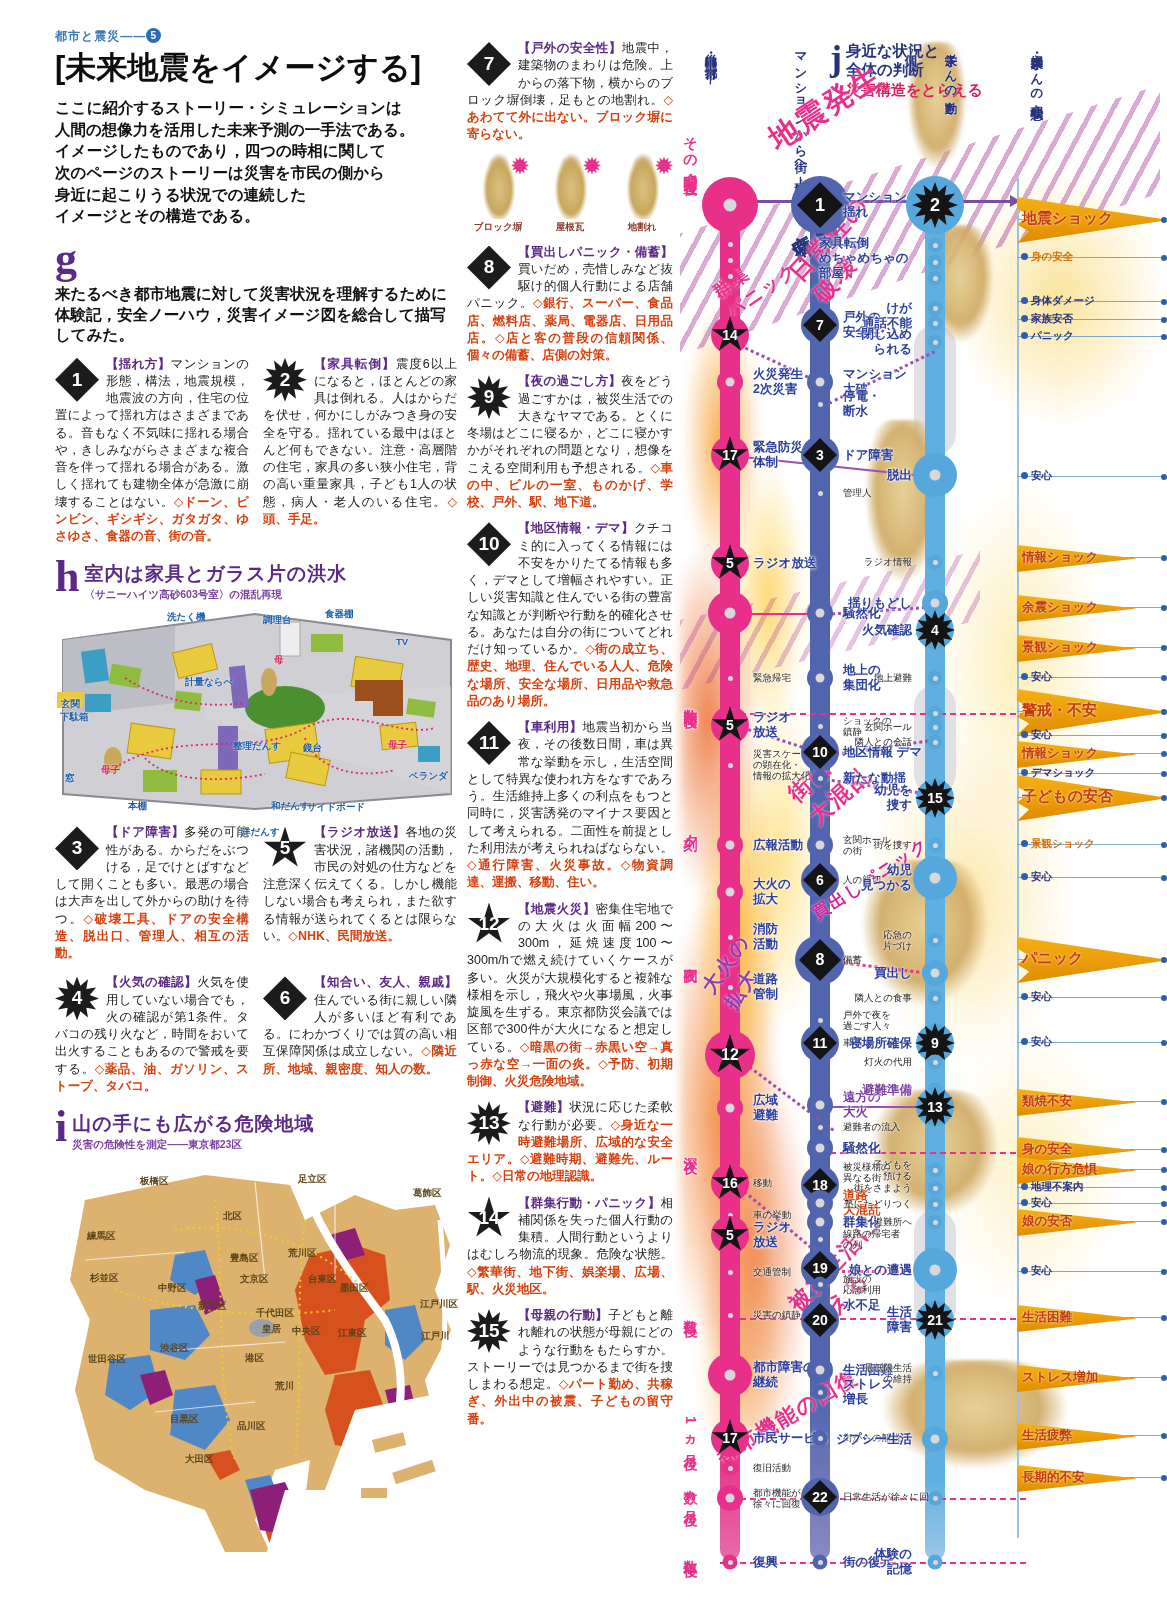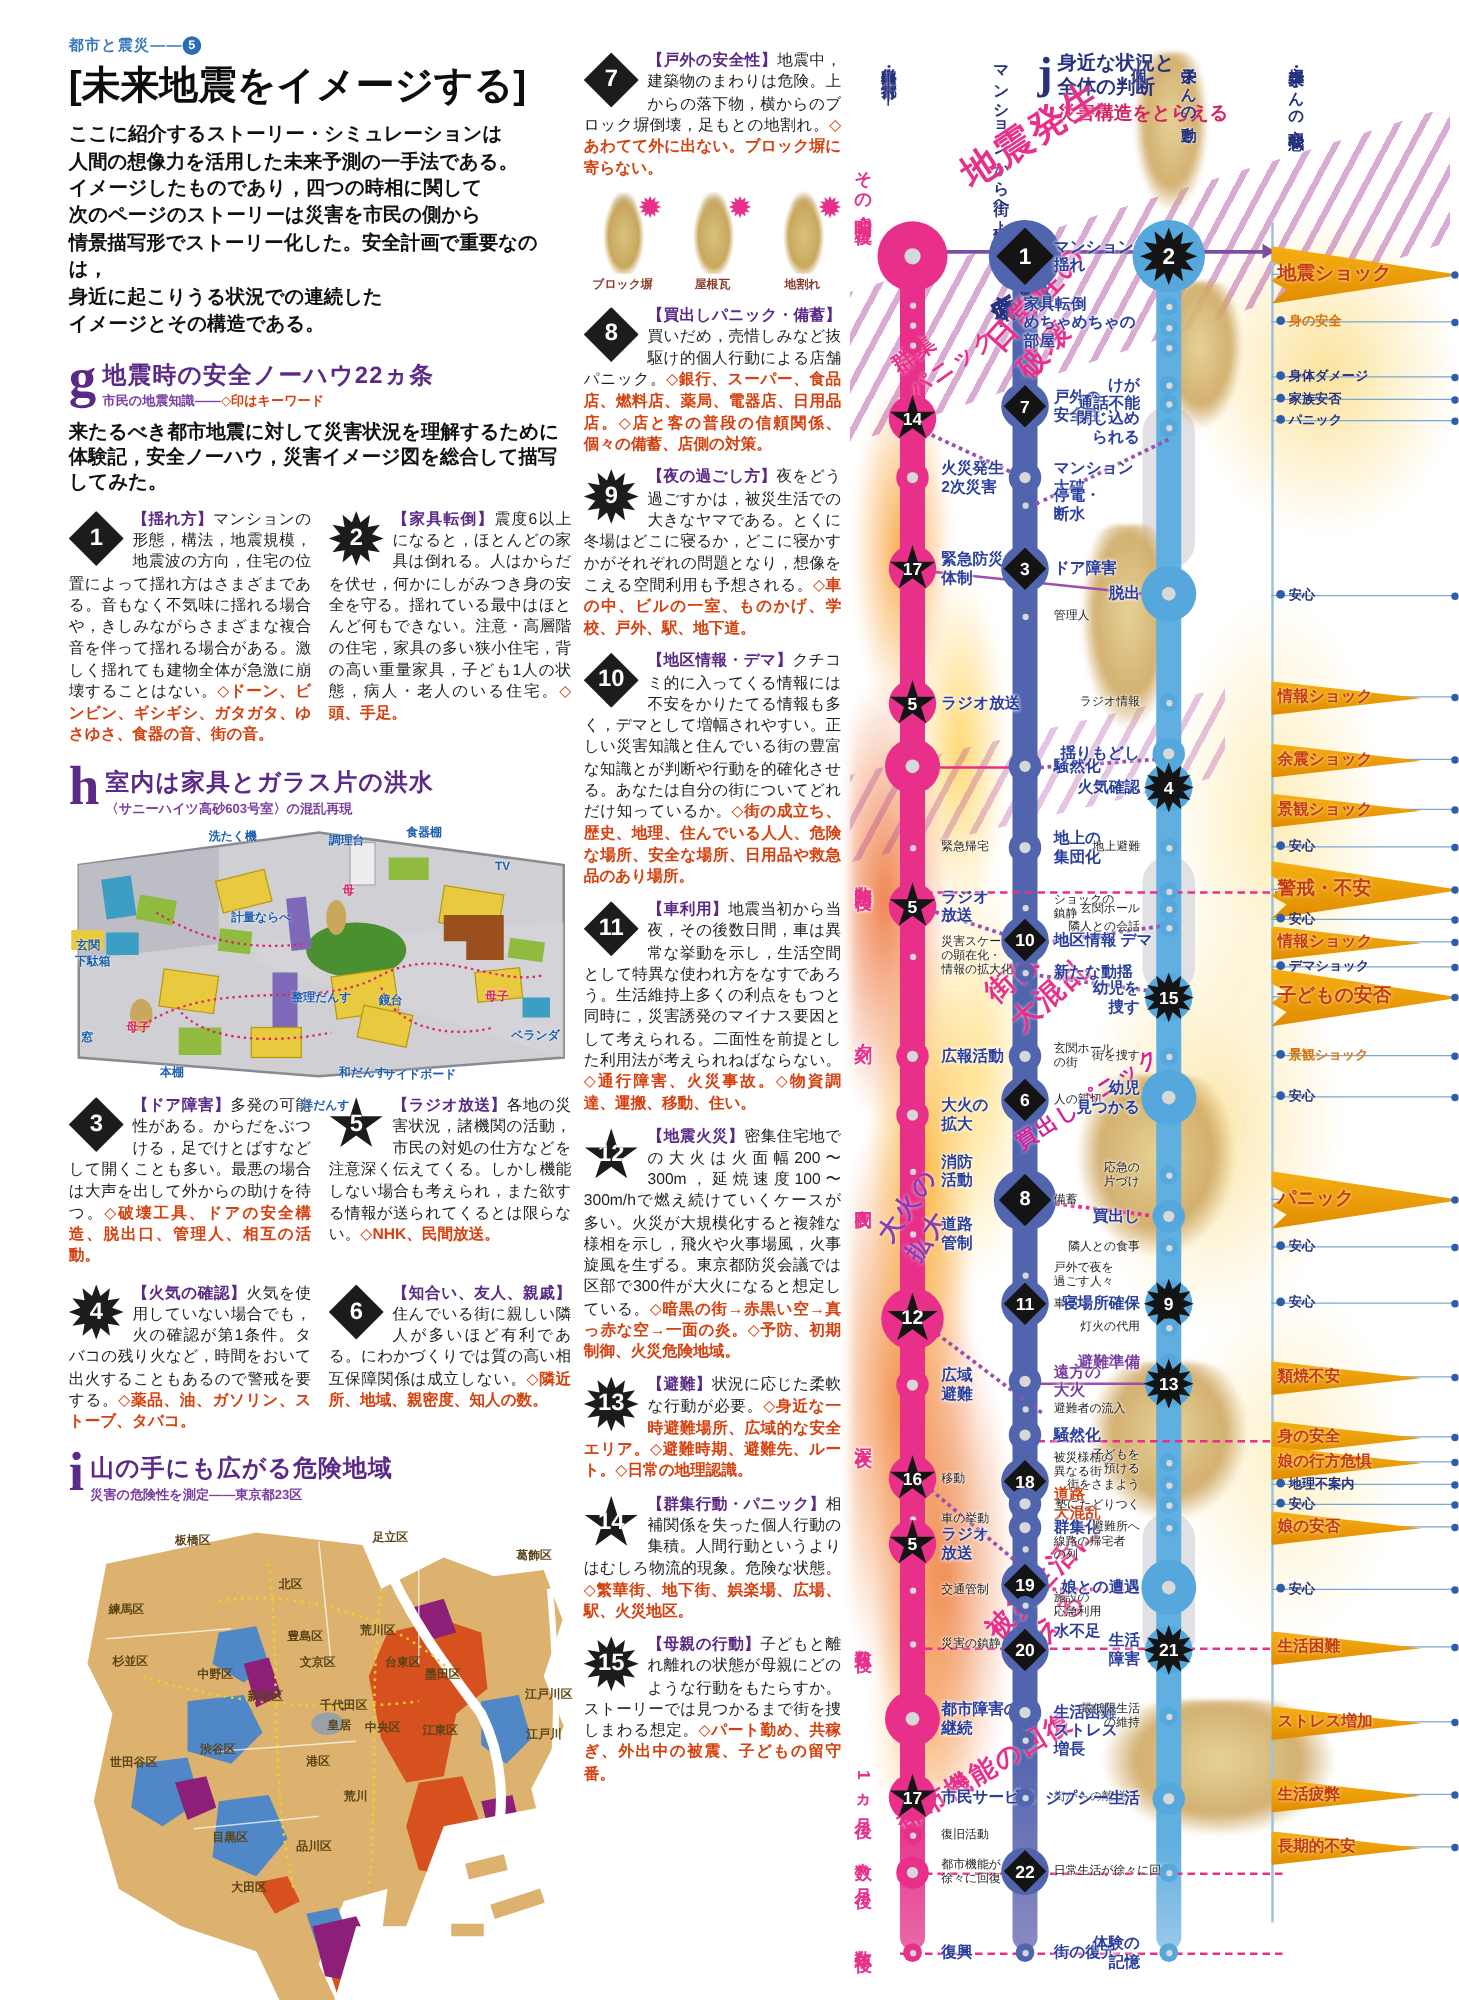--- a/index.html
+++ b/index.html
@@ -157,31 +157,26 @@
 
 <div class="col-left" data-name="left-column">
   <div class="tag" data-name="page-tag"><span>都市と震災——</span><span class="tagnum" data-name="page-number-badge">5</span></div>
   <div class="title" data-name="page-title">[未来地震をイメージする]</div>
   <div class="intro" data-name="intro-paragraph">
 
   <div class="intro-line" data-name="intro-line">ここに紹介するストーリー・シミュレーションは</div>
       <div class="intro-line" data-name="intro-line">人間の想像力を活用した未来予測の一手法である。</div>
       <div class="intro-line" data-name="intro-line">イメージしたものであり，四つの時相に関して</div>
       <div class="intro-line" data-name="intro-line">次のページのストーリーは災害を市民の側から</div>
-      <div class="intro-line" data-name="intro-line">情景描写形でストーリー化した。安全計画で重要なのは，</div>
       <div class="intro-line" data-name="intro-line">身近に起こりうる状況での連続した</div>
       <div class="intro-line" data-name="intro-line">イメージとその構造である。</div>
     </div>
 
   <div class="sec-head" data-name="section-g-heading">
     <span class="sec-letter" data-name="section-letter-g">g</span>
-    <span class="sec-titlebox">
-      <span class="sec-title" data-name="section-g-title">地震時の安全ノーハウ22ヵ条</span>
-      <div class="sec-sub" data-name="section-g-subtitle"><span>市民の地震知識——</span><span class="sub2">◇印はキーワード</span></div>
-    </span>
   </div>
   <div class="lead" data-name="section-g-lead">来たるべき都市地震に対して災害状況を理解するために体験記，安全ノーハウ，災害イメージ図を総合して描写してみた。</div>
 
   <div class="items-grid" data-name="safety-items-row-1">
 
   <div class="item diamond" data-name="safety-item">
       <span class="badge" data-name="item-number-badge">
           <b>1</b>
         </span>
       <span class="head" data-name="item-keyword-heading">【揺れ方】</span><span class="body" data-name="item-body">マンションの形態，構法，地震規模，地震波の方向，住宅の位置によって揺れ方はさまざまである。音もなく不気味に揺れる場合や，きしみながらさまざまな複合音を伴って揺れる場合がある。激しく揺れても建物全体が急激に崩壊することはない。</span><span class="kw" data-name="item-keywords">◇ドーン、ビンビン、ギシギシ、ガタガタ、ゆさゆさ、食器の音、街の音。</span>

